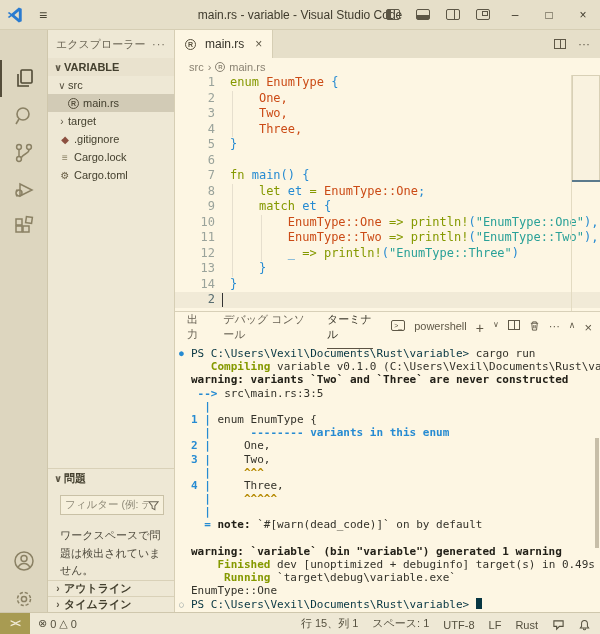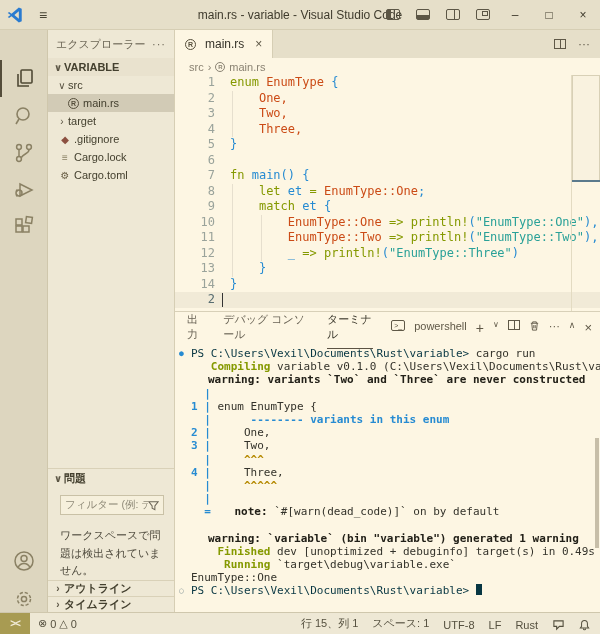--- a/index.html
+++ b/index.html
@@ -76,21 +76,21 @@
   .ptab.active { color:#3a372b; border-bottom:1.5px solid #5c5344; }
   .panel-actions { margin-left:auto; display:flex; align-items:flex-start; gap:9px; color:#5f5847; }
   .shell-ic { width:14px; height:11px; border:1px solid #5f5847; border-radius:2px; font-size:7px; line-height:9px; text-align:center; color:#5f5847; }
   .pa-glyph { font-size:11px; }
   .terminal { padding:4px 0 0 4px; font-family:"DejaVu Sans Mono","Liberation Mono",monospace; font-size:11px; position:relative; }
   .tline { height:13.2px; line-height:13.2px; white-space:pre; }
   .tdeco { display:inline-block; width:12px; font-size:8px; vertical-align:1px; }
   .deco-f { color:#268BD2; } .deco-o { color:#93a1a1; }
   .tt-p { color:#073642; } .tt-d { color:#33322a; }
   .tt-g { color:#859900; font-weight:bold; } .tt-b { color:#268BD2; font-weight:bold; }
-  .tt-y { color:#b58900; font-weight:bold; } .tt-w { color:#222018; font-weight:bold;margin-left:17px; }
+  .tt-y { color:#b58900; font-weight:bold; } .tt-w { color:#222018; font-weight:bold; }
   .tcursor { display:inline-block; width:6px; height:11px; background:#073642; vertical-align:-1px; }
   .term-scroll { position:absolute; right:1px; top:95px; width:4px; height:110px; background:rgba(96,86,56,0.35); }
 
   
   .statusbar { position:absolute; left:0; top:612px; width:600px; height:22px; background:#EEE8D5; border-top:1px solid #cfc7ad; display:flex; align-items:center; font-size:11px; color:#55503f; }
   .remote { width:30px; height:22px; background:#A89B52; color:#F3EDDA; display:flex; align-items:center; justify-content:center; font-size:10px; letter-spacing:-1px; font-weight:bold; }
   .sb-problem { display:flex; align-items:center; gap:3px; margin-left:8px; }
   .sb-right { margin-left:auto; display:flex; align-items:flex-end; gap:14px; padding-right:10px; }
   .sb-item { white-space:nowrap; }
 </style>
@@ -296,20 +296,21 @@
           <span>···</span>
           <span class="pa-glyph" style="font-size:9px">∧</span>
           <span class="pa-glyph" style="font-size:13px">×</span>
         </div>
       </div>
       <div class="terminal">
         <div id="term">
             <div class="tline"><span class="tdeco deco-f">●</span><span class="tt-p">PS C:\Users\Vexil\Documents\Rust\variable&gt; </span><span class="tt-d">cargo run</span></div>
             <div class="tline"><span class="tdeco deco-o"> </span><span class="tt-g">   Compiling</span><span class="tt-d"> variable v0.1.0 (C:\Users\Vexil\Documents\Rust\variable)</span></div>
             <div class="tline"><span class="tdeco deco-o"> </span><span class="tt-w">warning: variants `Two` and `Three` are never constructed</span></div>
+            <div class="tline"><span class="tdeco deco-o"> </span><span class="tt-b"> --&gt; </span><span class="tt-d">src\main.rs:3:5</span></div>
             <div class="tline"><span class="tdeco deco-o"> </span><span class="tt-b">  |</span></div>
             <div class="tline"><span class="tdeco deco-o"> </span><span class="tt-b">1 | </span><span class="tt-d">enum EnumType {</span></div>
             <div class="tline"><span class="tdeco deco-o"> </span><span class="tt-b">  |      -------- variants in this enum</span></div>
             <div class="tline"><span class="tdeco deco-o"> </span><span class="tt-b">2 | </span><span class="tt-d">    One,</span></div>
             <div class="tline"><span class="tdeco deco-o"> </span><span class="tt-b">3 | </span><span class="tt-d">    Two,</span></div>
             <div class="tline"><span class="tdeco deco-o"> </span><span class="tt-b">  |     </span><span class="tt-y">^^^</span></div>
             <div class="tline"><span class="tdeco deco-o"> </span><span class="tt-b">4 | </span><span class="tt-d">    Three,</span></div>
             <div class="tline"><span class="tdeco deco-o"> </span><span class="tt-b">  |     </span><span class="tt-y">^^^^^</span></div>
             <div class="tline"><span class="tdeco deco-o"> </span><span class="tt-b">  |</span></div>
             <div class="tline"><span class="tdeco deco-o"> </span><span class="tt-b">  = </span><span class="tt-w">note:</span><span class="tt-d"> `#[warn(dead_code)]` on by default</span></div>

